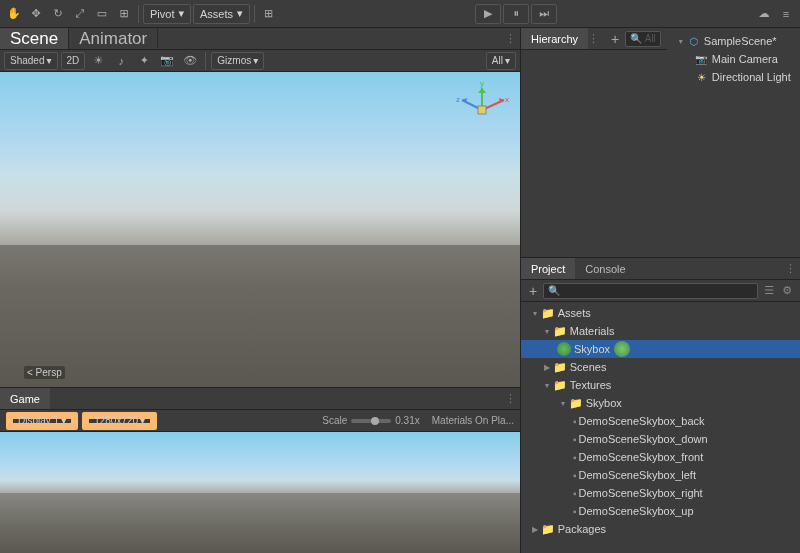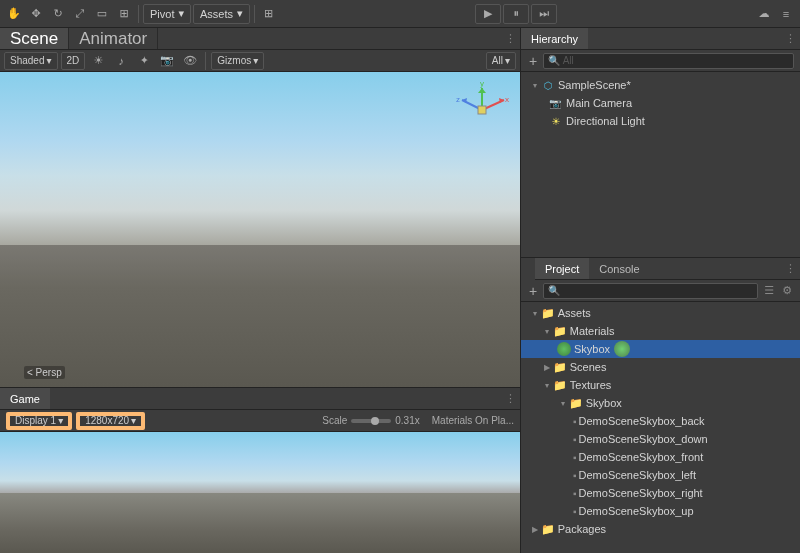--- a/index.html
+++ b/index.html
@@ -207,21 +207,21 @@
       border-bottom: 1px solid #232323;
       display: flex;
       align-items: center;
       padding: 0 6px;
       gap: 4px;
     }
     .game-tb-dropdown {
       height: 18px;
       padding: 0 5px;
       background: #3a3a3a;
-      border: 4px solid #fdba74;
+      border: 7px solid #fdba74;
       border-radius: 2px;
       font-size: 10px;
       color: #ccc;
       display: flex;
       align-items: center;
       gap: 2px;
       cursor: pointer;
     }
     .scale-control {
       display: flex;
@@ -272,21 +272,21 @@
       display: flex;
       flex-direction: column;
       border-left: 1px solid #232323;
     }
 
     
     .hierarchy-panel {
       height: 230px;
       border-bottom: 1px solid #232323;
       display: flex;
-      flex-direction: column;
+      flex-direction: row;
     }
     .hierarchy-tab-bar {
       height: 22px;
       background: #3c3c3c;
       display: flex;
       align-items: center;
       border-bottom: 1px solid #232323;
     }
     .hierarchy-tab {
       padding: 0 10px;
@@ -363,21 +363,20 @@
       flex: 1;
       display: flex;
       flex-direction: column;
     }
     .project-tab-bar {
       height: 22px;
       background: #3c3c3c;
       display: flex;
       align-items: center;
       border-bottom: 1px solid #232323;
-      margin-left: 14px;
     }
     .project-tab {
       padding: 0 10px;
       height: 100%;
       display: flex;
       align-items: center;
       font-size: 11px;
       color: #bbb;
       cursor: pointer;
     }

